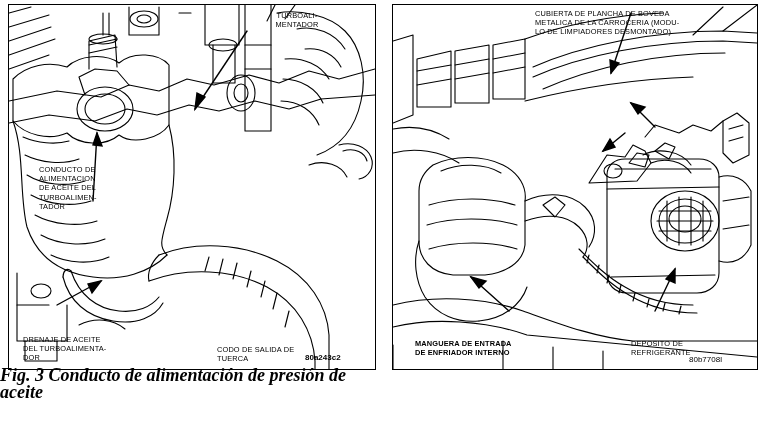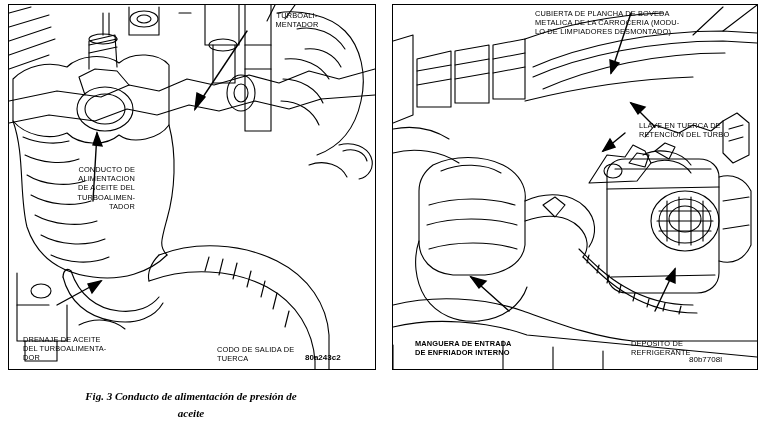--- a/index.html
+++ b/index.html
@@ -65,23 +65,22 @@
     position: absolute;
     font-size: 8px;
     font-family: "Liberation Sans", sans-serif;
     color: #000;
   }
 
   .caption {
     position: absolute;
     left: 0;
     width: 100%;
-    top: 388px;
-    text-align: center;
-    font-size: 11px;
+    top: 367px;
+    font-size: 18px;
     font-weight: bold;
     font-style: italic;
     line-height: 17px;
     font-family: "Liberation Serif", serif;
   }
   .caption .l2 { display: block; }
 
   svg { display: block; }
   .ln { stroke: #000; fill: none; }
 </style>
@@ -187,21 +186,21 @@
           <path d="M88 128 L84 140 L93 141 Z"></path>
 
           <path d="M48 300 L92 276" stroke-linecap="round"></path>
           <path d="M92 276 L79 279 L83 288 Z"></path>
         </g>
       </svg>
 
       <div class="callout center" style="left:244px; top:6px; width:88px;">TURBOALI-
 MENTADOR</div>
 
-      <div class="callout" style="left:30px; top:160px; width:96px;text-align:right;">CONDUCTO DE
+      <div class="callout" style="left:30px; top:160px; width:96px;">CONDUCTO DE
 ALIMENTACION
 DE ACEITE DEL
 TURBOALIMEN-
 TADOR</div>
 
       <div class="callout" style="left:14px; top:330px; width:120px;">DRENAJE DE ACEITE
 DEL TURBOALIMENTA-
 DOR</div>
 
       <div class="callout" style="left:208px; top:340px; width:120px;">CODO DE SALIDA DE
@@ -324,22 +323,20 @@
 
           <path d="M262 306 L282 264" stroke-linecap="round"></path>
           <path d="M282 264 L273 274 L282 278 Z"></path>
         </g>
       </svg>
 
       <div class="callout" style="left:142px; top:4px; width:190px;">CUBIERTA DE PLANCHA DE BOVEDA
 METALICA DE LA CARROCERIA (MODU-
 LO DE LIMPIADORES DESMONTADO)</div>
 
-      <div class="callout" style="left:246px; top:116px; width:120px;">LLAVE EN TUERCA DE
-RETENCION DEL TURBO</div>
 
       <div class="callout" style="left:22px; top:334px; width:148px;font-weight:bold;">MANGUERA DE ENTRADA
 DE ENFRIADOR INTERNO</div>
 
       <div class="callout" style="left:238px; top:334px; width:110px;">DEPOSITO DE
 REFRIGERANTE</div>
 
       <div class="code" style="left:296px; top:350px;">80b7708l</div>
     </div>
 

